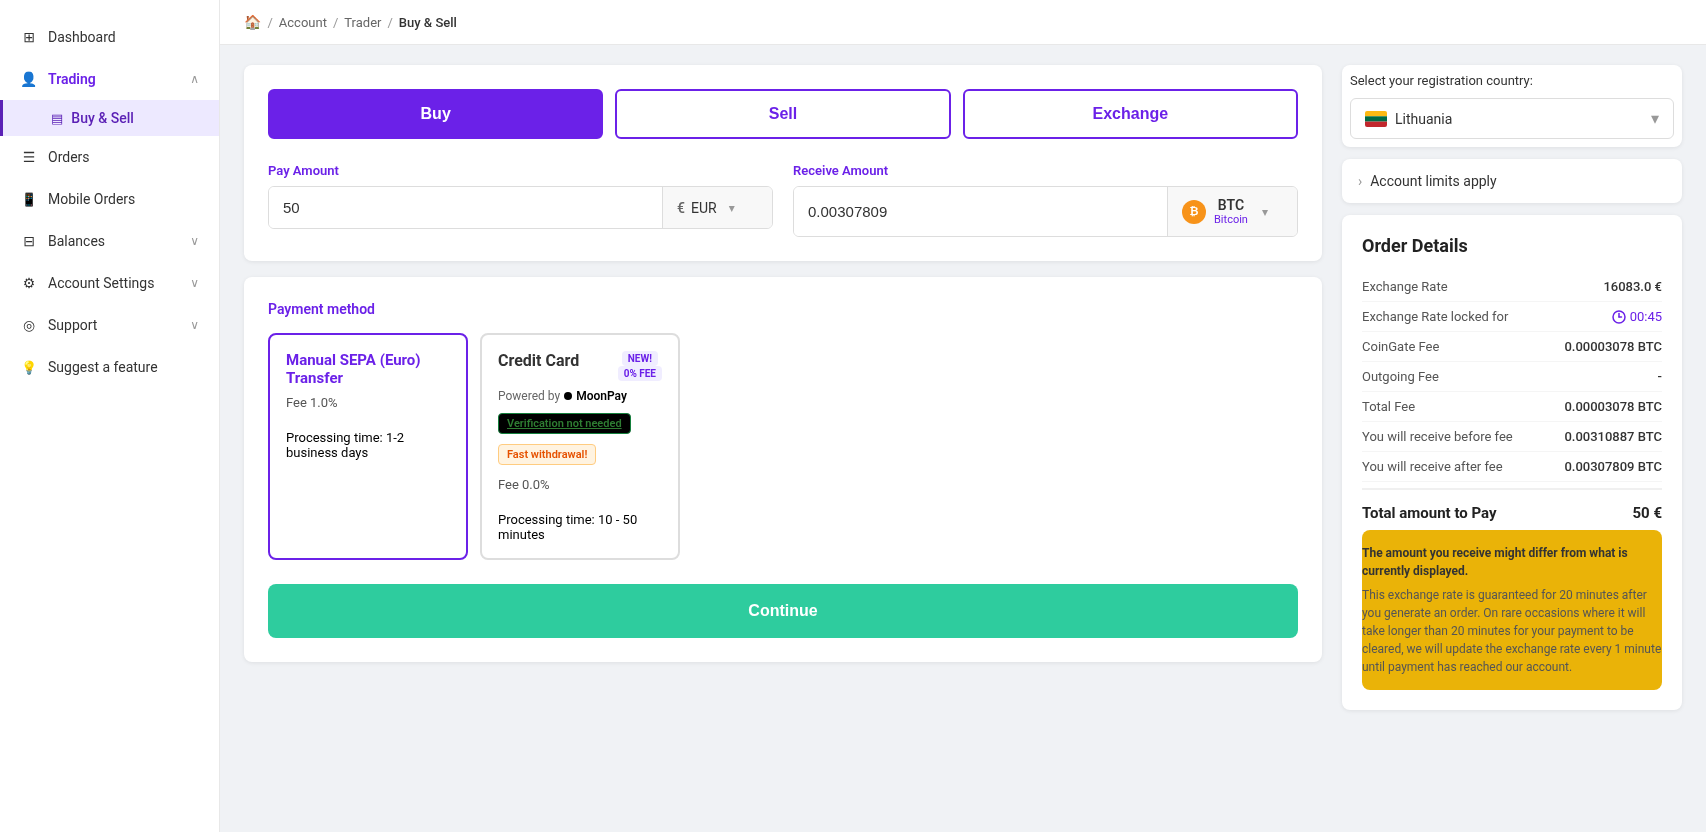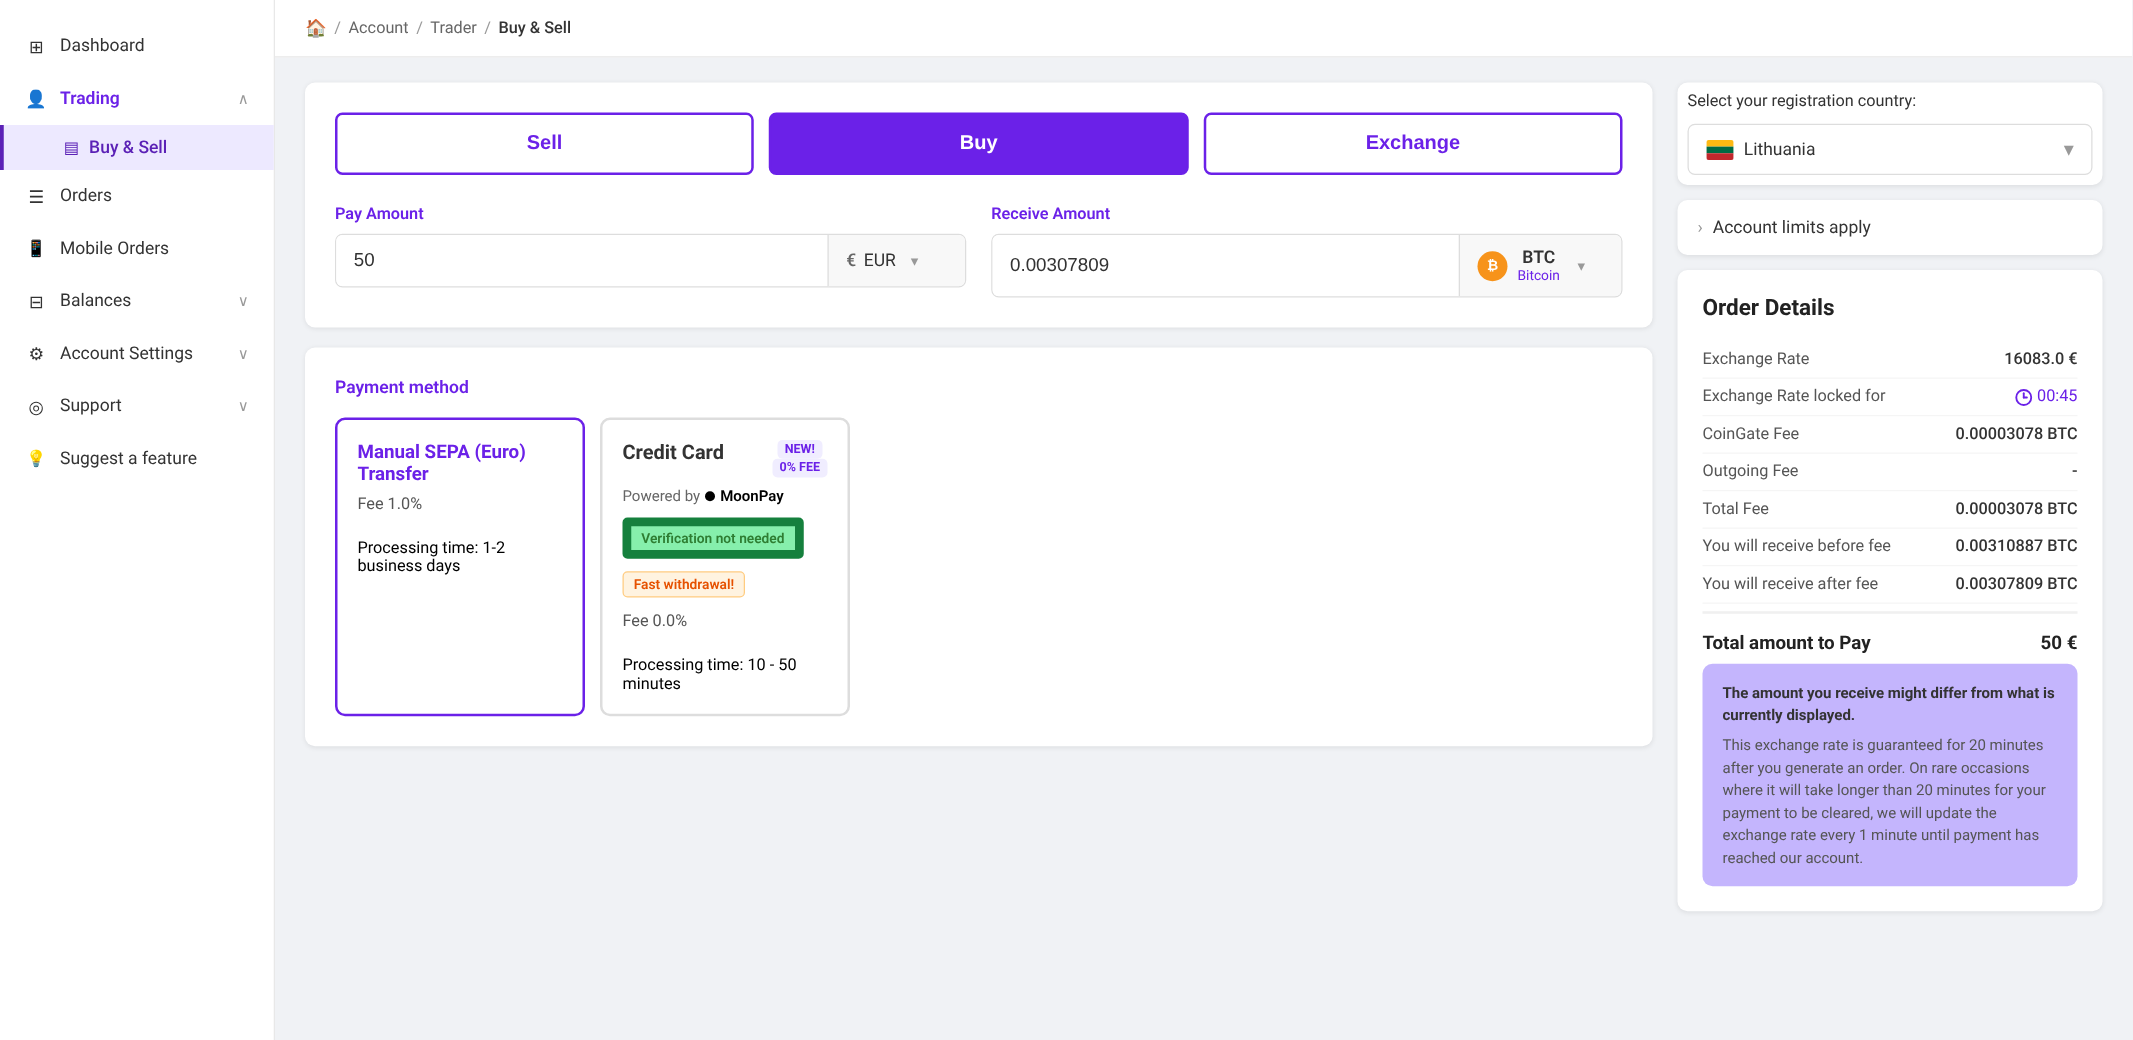--- a/index.html
+++ b/index.html
@@ -62,21 +62,21 @@
     .payment-card-title { font-size: 15px; font-weight: 700; color: #6b21e8; margin-bottom: 8px; }
     .payment-card-fee { font-size: 13px; color: #555; }
     .payment-card-time { font-size: 13px; color: #000000; margin-top: 20px; }
     .payment-card-header { display: flex; justify-content: space-between; align-items: flex-start; margin-bottom: 8px; gap: 20px; }
     .cc-title { font-size: 16px; font-weight: 700; color: #333; }
     .new-badge { background: #f0edff; color: #6b21e8; font-size: 10px; font-weight: 700; padding: 2px 6px; border-radius: 4px; text-align: center; }
     .powered-by { font-size: 12px; color: #666; display: flex; align-items: center; gap: 4px; margin-bottom: 10px; }
     .moonpay-dot { width: 8px; height: 8px; background: #000; border-radius: 50%; }
     .moonpay-name { font-weight: 600; color: #000; }
     .badge-tag { display: inline-block; padding: 3px 8px; border-radius: 4px; font-size: 11px; font-weight: 600; margin-bottom: 4px; }
-    .badge-verification { background: #86efac; color: #2e7d32; border: 7px solid #15803d; }
+    .badge-verification { background: #000000; color: #2e7d32; border: 1px solid #15803d; text-decoration: underline; }
     .badge-withdrawal { background: #fff3e0; color: #e65100; border: 1px solid #ffcc80; }
     .badge-tags { display: flex; gap: 6px; margin-bottom: 8px; flex-wrap: wrap; }
 
     
     .continue-btn { width: 100%; padding: 18px; background: #2ecc9e; border: none; border-radius: 8px; color: #fff; font-size: 16px; font-weight: 600; cursor: pointer; margin-top: 8px; }
 
     
     .right-panel { width: 340px; flex-shrink: 0; display: flex; flex-direction: column; gap: 12px; }
     .country-card { background: #fff; border-radius: 8px; padding: 8px; box-shadow: 0 1px 4px rgba(0,0,0,0.08); }
     .country-label { font-size: 13px; color: #333; margin-bottom: 10px; }
@@ -92,21 +92,21 @@
     .order-title { font-size: 18px; font-weight: 700; color: #222; margin-bottom: 16px; }
     .order-row { display: flex; justify-content: space-between; align-items: center; padding: 7px 0; border-bottom: 1px solid #f5f5f5; }
     .order-row:last-of-type { border-bottom: none; }
     .order-key { font-size: 13px; color: #555; }
     .order-val { font-size: 13px; color: #333; font-weight: 500; }
     .order-timer { color: #6b21e8; font-size: 13px; display: flex; align-items: center; gap: 4px; }
     .order-total-row { display: flex; justify-content: space-between; align-items: center; padding: 14px 0 8px; border-top: 2px solid #f0f0f0; margin-top: 6px; }
     .order-total-key { font-size: 15px; font-weight: 700; color: #222; }
     .order-total-val { font-size: 15px; font-weight: 700; color: #222; }
 
-    .disclaimer-box { background: #c4b5fd; border-radius: 8px; padding: 14px 16px; font-size: 12px; color: #555; line-height: 1.5; }
+    .disclaimer-box { background: #eab308; border-radius: 8px; padding: 14px 0; font-size: 12px; color: #555; line-height: 1.5; }
     .disclaimer-bold { font-weight: 700; color: #333; display: block; margin-bottom: 6px; }
 
     
     .ic-dashboard::before { content: '⊞'; }
   </style>
 </head>
 <body>
 
 <div class="sidebar">
   <div class="sidebar-section">
@@ -172,22 +172,22 @@
     <span class="sep">/</span>
     <span class="current">Buy &amp; Sell</span>
   </div>
 
   <div class="content-area">
 
     <div class="left-panel">
 
       <div class="card">
         <div class="tabs">
+          <button class="tab-btn active">Buy</button>
           <button class="tab-btn">Sell</button>
-          <button class="tab-btn active">Buy</button>
           <button class="tab-btn">Exchange</button>
         </div>
 
         <div class="amount-row">
           <div class="amount-group">
             <div class="amount-label">Pay Amount</div>
             <div class="amount-input-row">
               <input class="amount-input" type="text" value="50" style="">
               <div class="currency-select">
                 <span class="eur-symbol">€</span>
@@ -240,20 +240,21 @@
             <div class="badge-tags">
               <span class="badge-tag badge-verification">Verification not needed</span>
               <span class="badge-tag badge-withdrawal">Fast withdrawal!</span>
             </div>
             <div class="payment-card-fee">Fee 0.0%</div>
             <div class="payment-card-time">Processing time:  10 - 50 minutes</div>
           </div>
 
         </div>
 
+        <button class="continue-btn" style="margin-top:24px;">Continue</button>
       </div>
 
     </div>
 
     <div class="right-panel">
 
       <div class="country-card">
         <div class="country-label">Select your registration country:</div>
         <div class="country-select">
 

